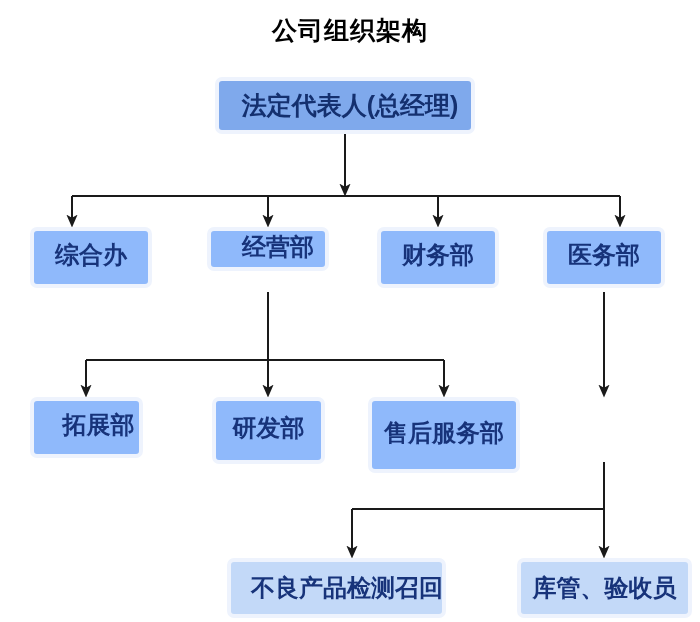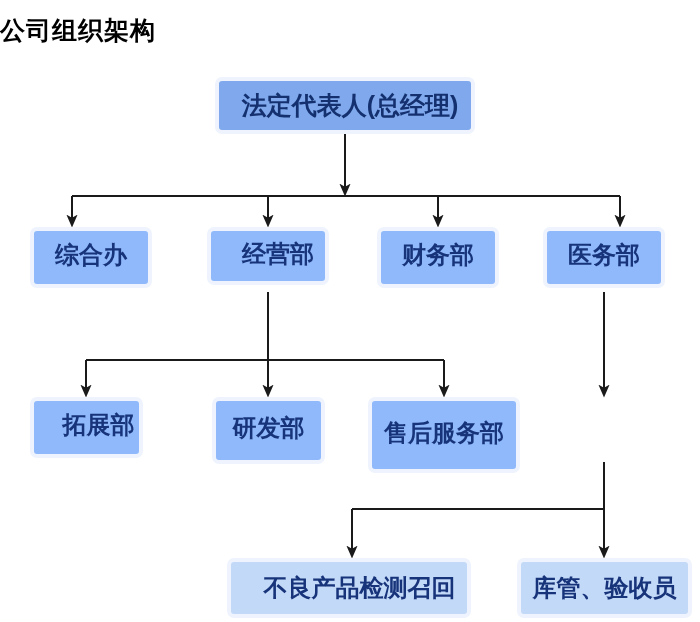--- a/index.html
+++ b/index.html
@@ -25,20 +25,21 @@
     top: 0;
     width: 700px;
     height: 622px;
     pointer-events: none;
   }
   .chart-title {
     position: absolute;
     left: 0;
     top: 14px;
     width: 700px;
+    text-align: center;
     font-size: 25px;
     font-weight: bold;
     color: #000000;
     letter-spacing: 1px;
   }
   .node {
     position: absolute;
     box-sizing: border-box;
     display: flex;
     align-items: center;
@@ -111,40 +112,40 @@
     </g>
   </svg>
 
   <div class="node level-root" style="left:215px; top:77px; width:260px; height:57px;padding-left:10px;">
     <span class="node-inner">法定代表人(总经理)</span>
   </div>
 
   <div class="node level-dept" style="left:30px; top:227px; width:122px; height:61px;">
     <span class="node-inner">综合办</span>
   </div>
-  <div class="node level-dept" style="left:207px; top:227px; width:122px; height:58px;padding-left:20px;">
+  <div class="node level-dept" style="left:207px; top:227px; width:122px; height:44px;padding-left:20px;">
     <span class="node-inner">经营部</span>
   </div>
   <div class="node level-dept" style="left:377px; top:227px; width:122px; height:61px;">
     <span class="node-inner">财务部</span>
   </div>
   <div class="node level-dept" style="left:543px; top:227px; width:122px; height:61px;">
     <span class="node-inner">医务部</span>
   </div>
 
   <div class="node level-dept" style="left:30px; top:397px; width:113px; height:61px;padding-left:24px;">
     <span class="node-inner">拓展部</span>
   </div>
   <div class="node level-dept" style="left:212px; top:397px; width:113px; height:67px;">
     <span class="node-inner">研发部</span>
   </div>
   <div class="node level-dept" style="left:368px; top:397px; width:152px; height:76px;">
     <span class="node-inner">售后服务部</span>
   </div>
 
-  <div class="node level-leaf" style="left:227px; top:558px; width:244px; height:60px;padding-left:21px;">
+  <div class="node level-leaf" style="left:227px; top:558px; width:219px; height:60px;padding-left:21px;">
     <span class="node-inner">不良产品检测召回</span>
   </div>
   <div class="node level-leaf" style="left:517px; top:558px; width:175px; height:60px;">
     <span class="node-inner">库管、验收员</span>
   </div>
 
 </div>
 
 </body></html>

